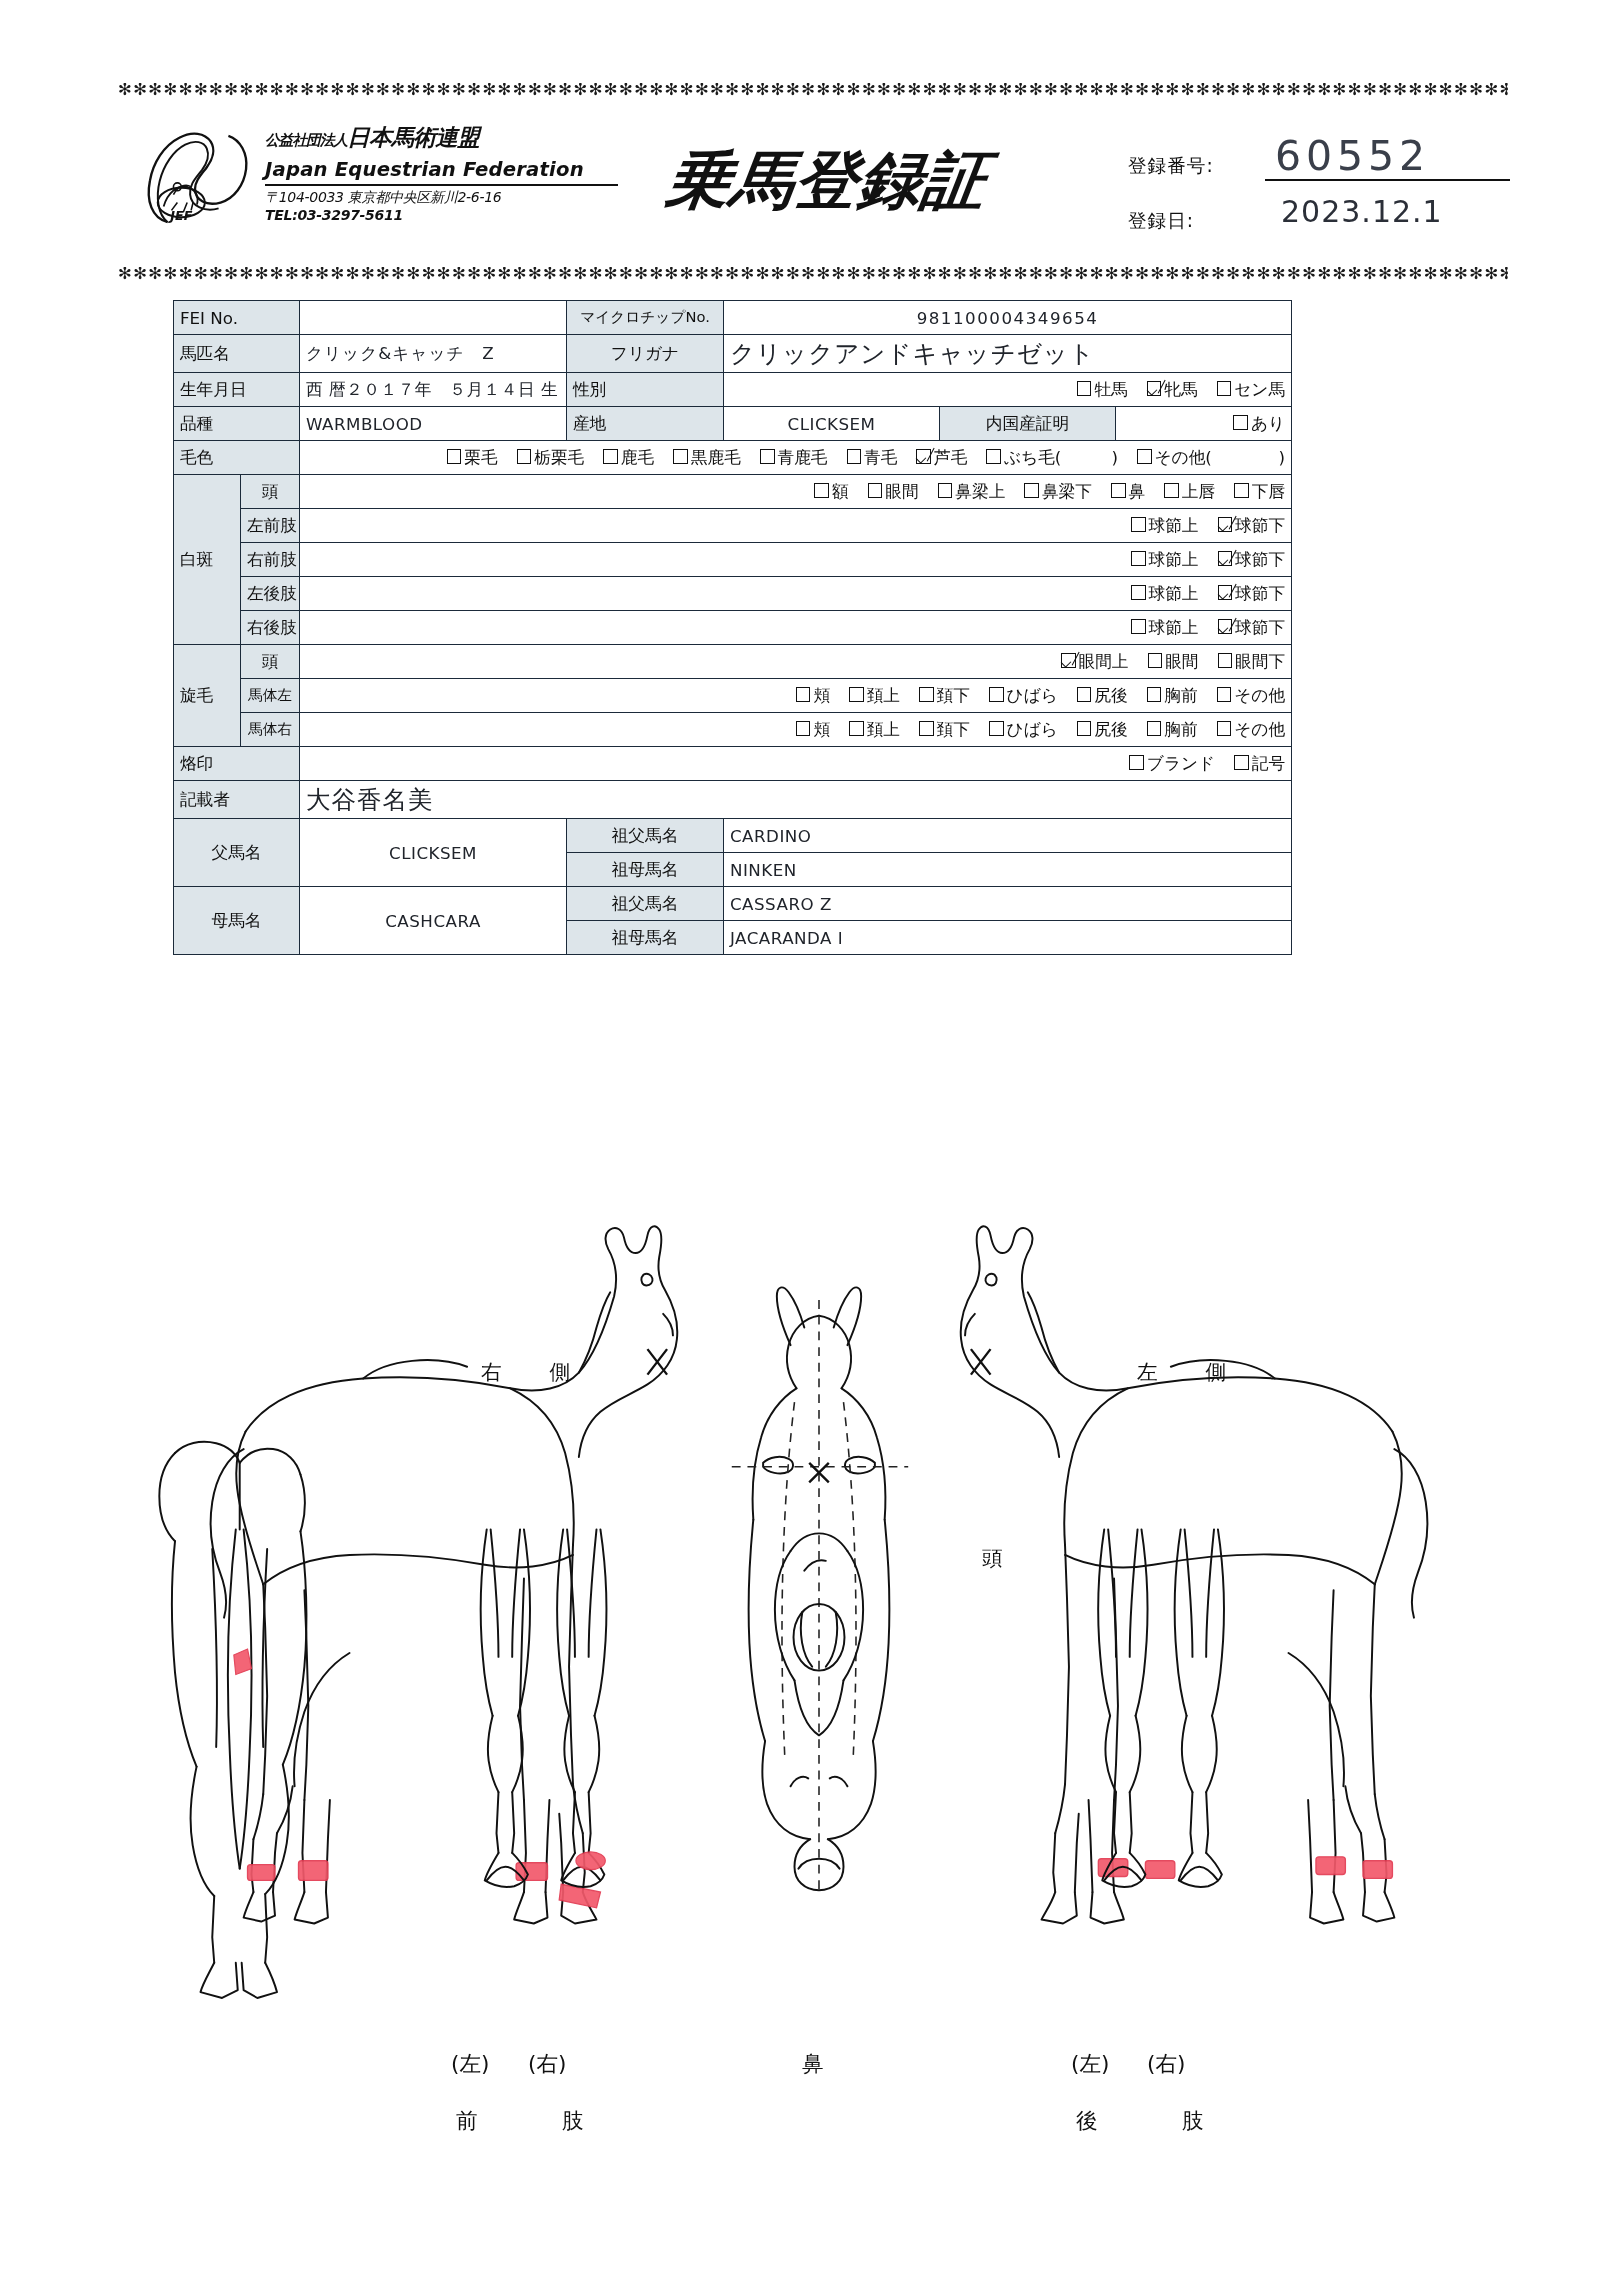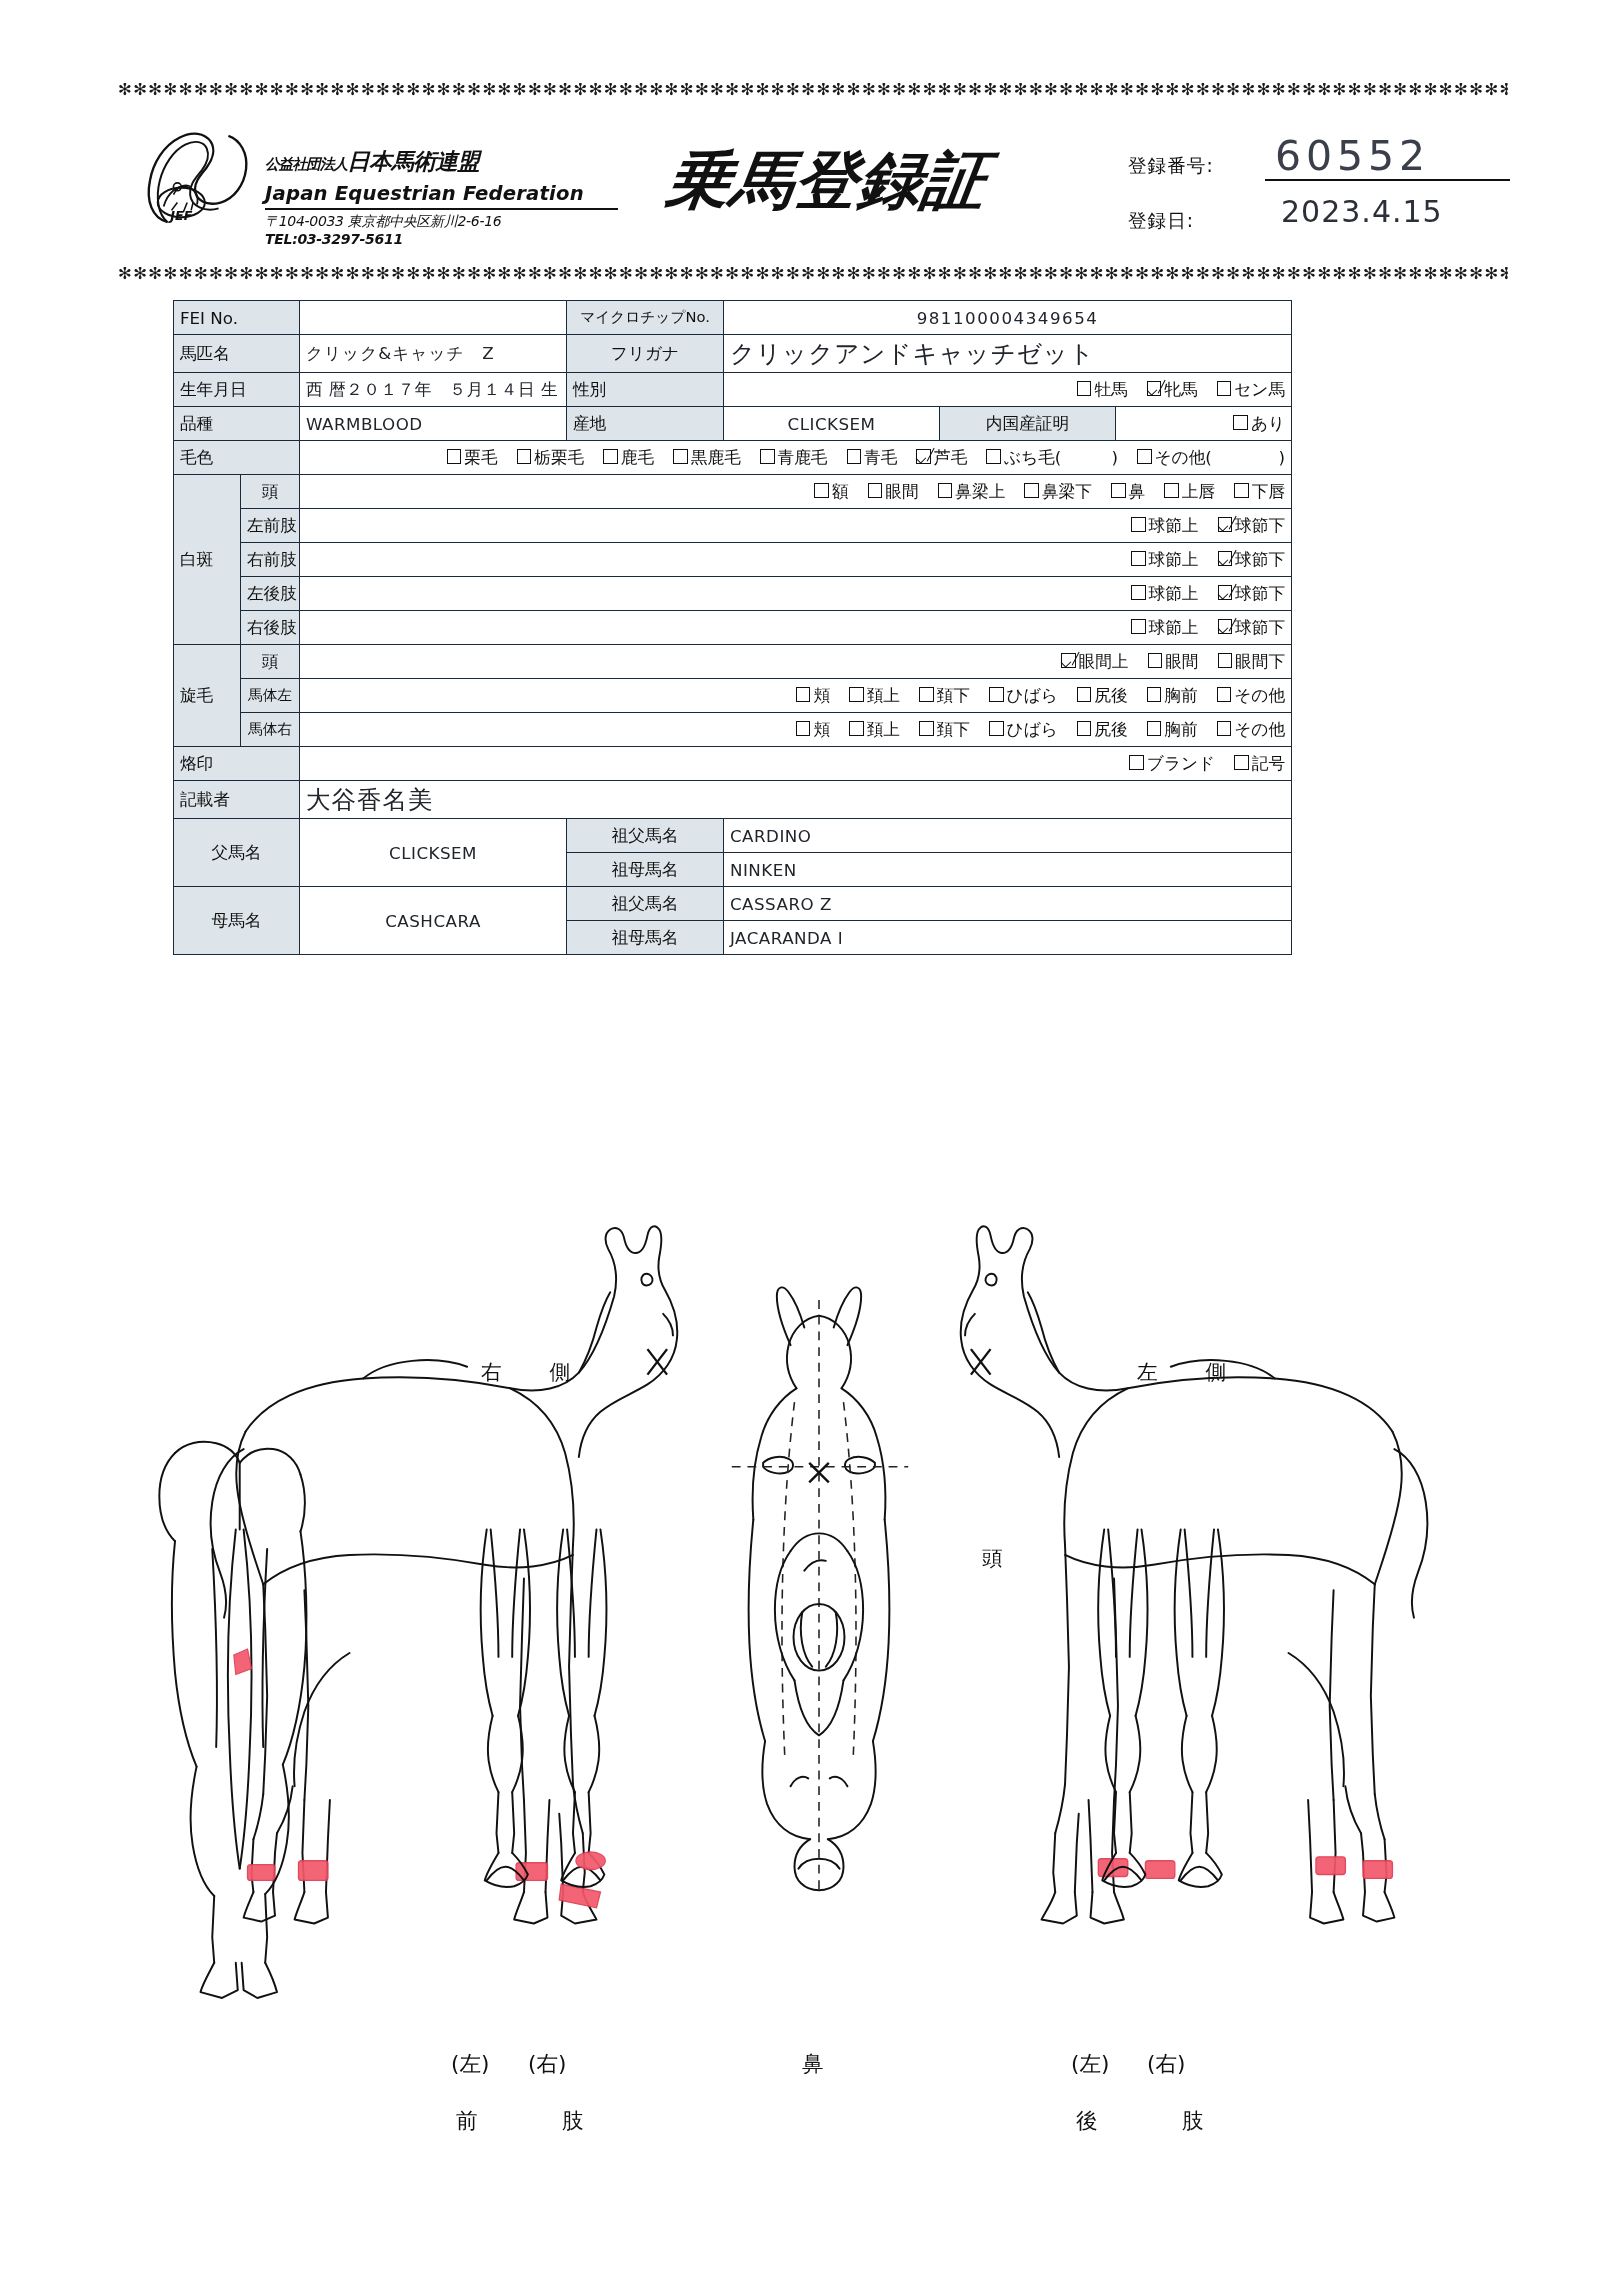--- a/index.html
+++ b/index.html
@@ -19,21 +19,21 @@
     overflow:hidden;white-space:nowrap;
     font-size:16.7px;line-height:13.7px;letter-spacing:1.2px;
     color:#1a1a1a;font-family:"DejaVu Sans",sans-serif;
   }
   .starrule.top{top:83px;}
   .starrule.bot{top:267px;}
 
   
   .header{position:absolute;left:118px;top:116px;width:1390px;height:137px;}
   .logo{position:absolute;left:19.6px;top:7.8px;width:118px;height:106px;}
-  .org{position:absolute;left:147px;top:5.9px;width:372px;margin-top:24px;}
+  .org{position:absolute;left:147px;top:5.9px;width:372px;}
   .org .jp{
     font-size:22.5px;font-weight:bold;font-style:italic;
     letter-spacing:-0.5px;white-space:nowrap;
     font-family:"DejaVu Sans",sans-serif;
   }
   .org .jp .small{font-size:14.7px;font-weight:bold;letter-spacing:-1px;}
   .org .en{
     font-size:19.6px;font-style:italic;font-weight:600;margin-top:4.9px;
     letter-spacing:0.2px;white-space:nowrap;
     font-family:"DejaVu Sans",sans-serif;
@@ -155,21 +155,21 @@
     <div class="doctitle">乗馬登録証</div>
 
     <div class="regblock">
       <div class="regrow">
         <span class="lbl">登録番号:</span>
         <span class="val">60552</span>
         <span class="underline"></span>
       </div>
       <div class="regrow d">
         <span class="lbl">登録日:</span>
-        <span class="val">2023.4.15</span>
+        <span class="val">2023.12.1</span>
       </div>
     </div>
   </div>
 
   <div class="starrule bot">✻✻✻✻✻✻✻✻✻✻✻✻✻✻✻✻✻✻✻✻✻✻✻✻✻✻✻✻✻✻✻✻✻✻✻✻✻✻✻✻✻✻✻✻✻✻✻✻✻✻✻✻✻✻✻✻✻✻✻✻✻✻✻✻✻✻✻✻✻✻✻✻✻✻✻✻✻✻✻✻✻✻✻✻✻✻✻✻✻✻✻✻✻✻✻✻✻✻✻✻✻✻✻✻✻✻✻✻✻✻✻✻✻✻✻✻✻✻</div>
 
   <table class="tbl">
     <colgroup>
       <col style="width:67px">
         <col style="width:59px">

